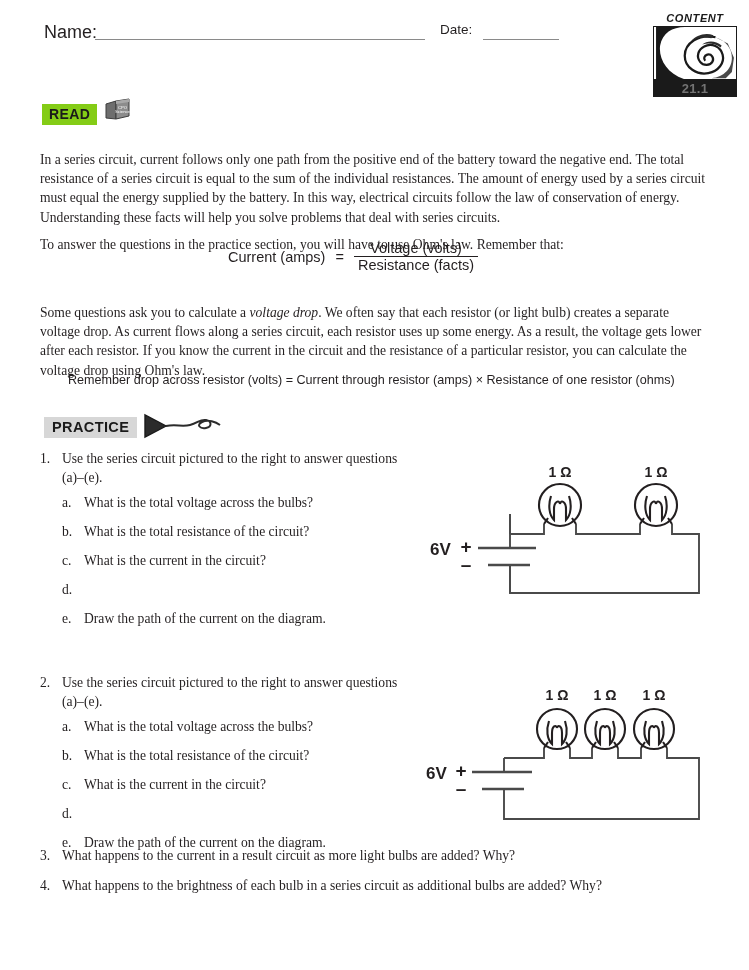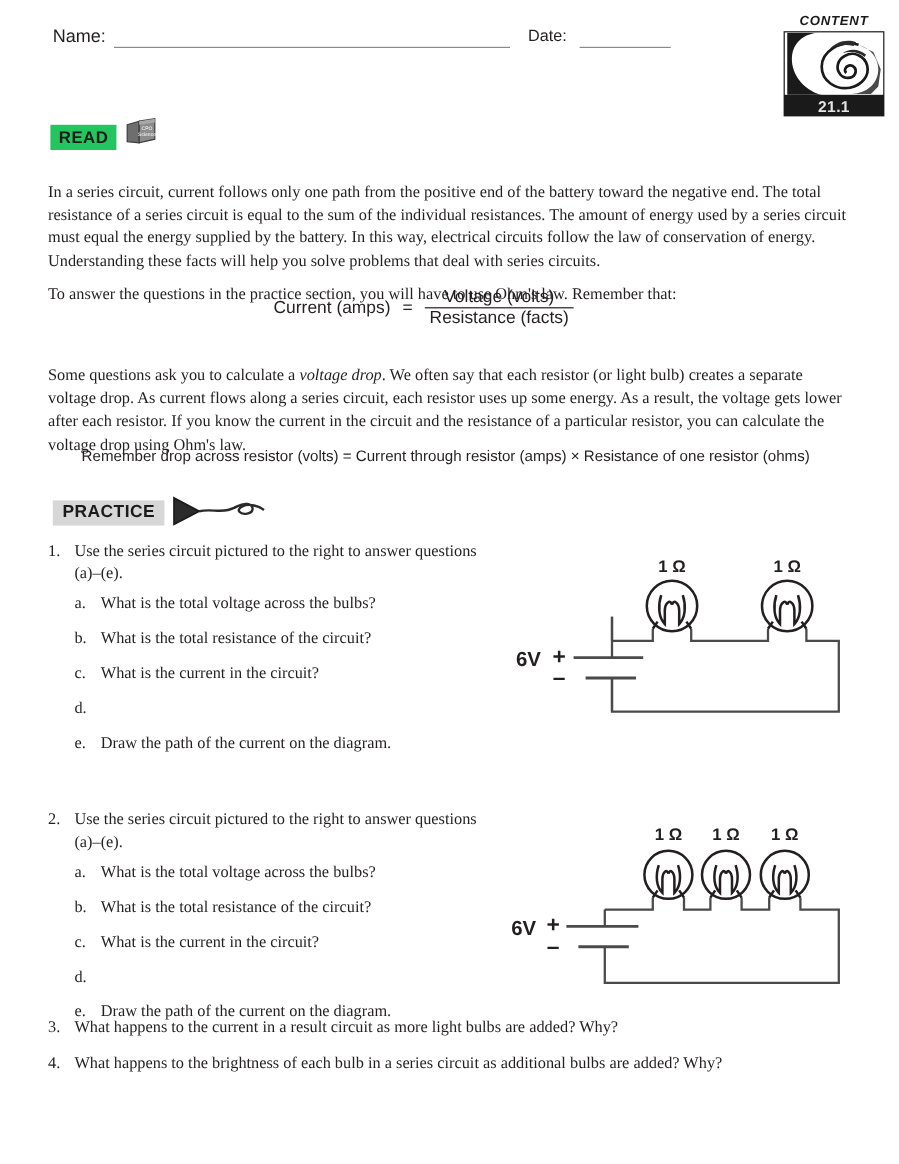--- a/index.html
+++ b/index.html
@@ -19,21 +19,21 @@
 
   
   .hdr-row {
     position: absolute;
     left: 40px; top: 22px;
     width: 600px; height: 22px;
   }
   .lbl-name {
     position: absolute; left: 4px; top: 0;
     font-family: "Liberation Sans", sans-serif;
-    font-size: 15px; color: #231f20;
+    font-size: 18px; color: #231f20;
   }
   .rule-name {
     position: absolute; left: 55px; top: 17px;
     width: 330px; height: 1px; background: #8a8a8a;
   }
   .lbl-date {
     position: absolute; left: 400px; top: 0;
     font-family: "Liberation Sans", sans-serif;
     font-size: 13.5px; color: #231f20;
   }
@@ -70,37 +70,37 @@
     background: #fff;
     height: 52px;
     position: relative;
     overflow: hidden;
   }
   .badge-shell {
     position: absolute; inset: 0;
   }
   .badge-num {
     background: #1a1a1a;
-    color: #e5e5e5;
+    color: #737373;
     font-family: "Liberation Sans", sans-serif;
     font-size: 13px; font-weight: bold;
     text-align: center;
     line-height: 17px;
     height: 17px;
     letter-spacing: 0.3px;
   }
 
   
   .tag-read {
     position: absolute; left: 42px; top: 100px;
     height: 22px;
   }
   .tag-read-label {
     display: inline-block;
-    background: #22c55e;
+    background: #84cc16;
     color: #1a1a1a;
     font-family: "Liberation Sans", sans-serif;
     font-size: 14px; font-weight: bold;
     letter-spacing: 0.4px;
     padding: 2px 7px 3px 7px;
     vertical-align: middle;
   }
   .book-icon {
     display: inline-block;
     vertical-align: middle;

